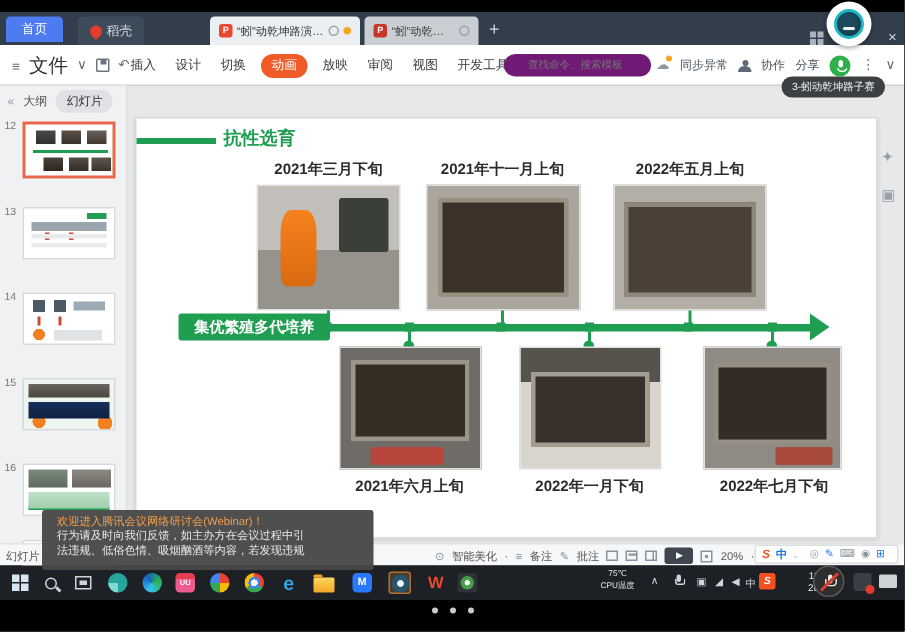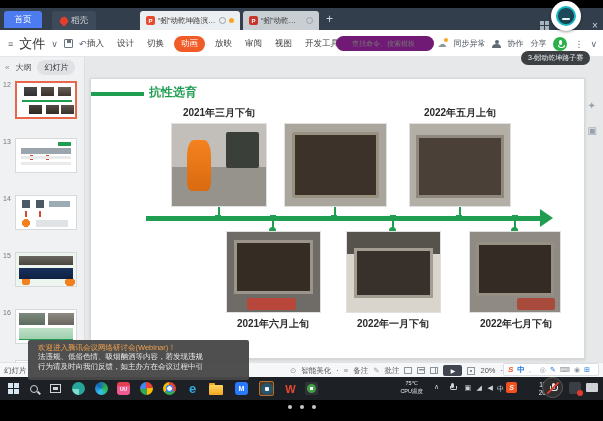--- a/index.html
+++ b/index.html
@@ -303,20 +303,21 @@
         <div class="tslide m17"></div>
       </div>
     </div>
 
     <div class="canvas">
       <div class="slide">
         <div class="title-line"></div>
         <div class="slide-title">抗性选育</div>
 
         <div class="tdate" style="left:128px;top:27px">2021年三月下旬</div>
+        <div class="tdate" style="left:244px;top:27px">2021年十一月上旬</div>
         <div class="tdate" style="left:369px;top:27px">2022年五月上旬</div>
 
         <div class="ph ph1"></div>
         <div class="ph ph2"></div>
         <div class="ph ph3"></div>
 
         <div class="cn" style="left:127px;top:128px;height:10px"></div>
         <div class="cn" style="left:243px;top:128px;height:10px"></div>
         <div class="cn" style="left:368px;top:128px;height:10px"></div>
         <div class="tl-arrow"></div>
@@ -327,40 +328,41 @@
         <div class="nd" style="left:179px"></div>
         <div class="nd" style="left:299px"></div>
         <div class="nd" style="left:421px"></div>
         <div class="cn" style="left:181px;top:142px;height:9px"></div>
         <div class="cn" style="left:301px;top:142px;height:9px"></div>
         <div class="cn" style="left:423px;top:142px;height:9px"></div>
         <div class="dt" style="left:178px;top:148px"></div>
         <div class="dt" style="left:298px;top:148px"></div>
         <div class="dt" style="left:420px;top:148px"></div>
 
+        <div class="tl-pill">集优繁殖多代培养</div>
 
         <div class="ph ph4"></div>
         <div class="ph ph5"></div>
         <div class="ph ph6"></div>
 
         <div class="bdate" style="left:182px;top:238px">2021年六月上旬</div>
         <div class="bdate" style="left:302px;top:238px">2022年一月下旬</div>
         <div class="bdate" style="left:425px;top:238px">2022年七月下旬</div>
       </div>
       <div class="side-tools">
         <span>✦</span>
         <span>▣</span>
       </div>
     </div>
   </div>
 
   <div class="meeting-toast">
     <div class="toast-title">欢迎进入腾讯会议网络研讨会(Webinar)！</div>
+    <div class="toast-line">行为请及时向我们反馈，如主办方在会议过程中引</div>
     <div class="toast-line">法违规、低俗色情、吸烟酗酒等内容，若发现违规</div>
-    <div class="toast-line">行为请及时向我们反馈，如主办方在会议过程中引</div>
   </div>
 
   <div class="status-bar">
     <span class="sb-left">幻灯片 1</span>
     <div class="sb-right">
       <span style="color:#8b939b">⊙</span>
       <span>智能美化</span>
       <span>·</span>
       <span style="color:#8b939b">≡</span>
       <span>备注</span>

